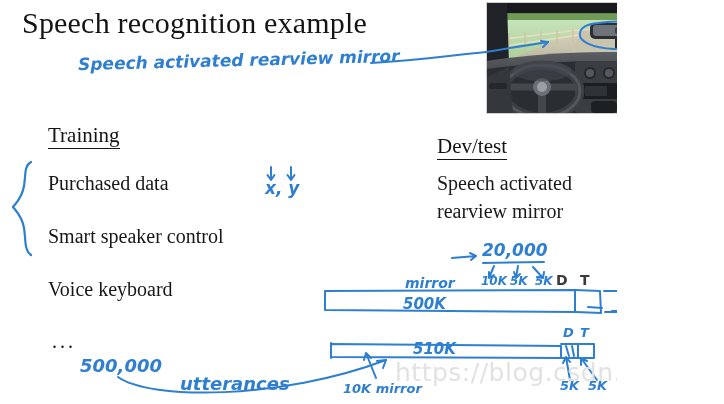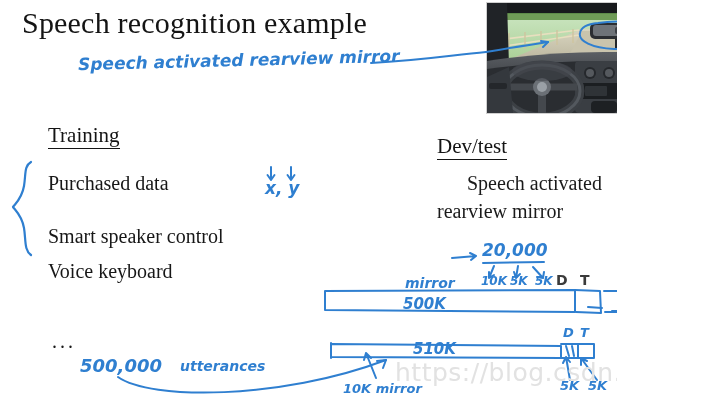--- a/index.html
+++ b/index.html
@@ -38,24 +38,24 @@
   #head-training { left: 48px; top: 123px; }
   #head-devtest  { left: 437px; top: 122px; margin-top: 12px; }
 
   .bullet {
     font-size: 20px;
     color: #171717;
     white-space: nowrap;
   }
   #bullet-1 { left: 48px; top: 172px; }
   #bullet-2 { left: 48px; top: 225px; }
-  #bullet-3 { left: 48px; top: 260px; }
+  #bullet-3 { left: 48px; top: 278px; }
   #bullet-dots { left: 52px; top: 330px; font-size: 20px; letter-spacing: 3px; }
 
-  #dev-line-1 { left: 437px; top: 172px; font-size: 20px; white-space: nowrap; margin-left: 30px; }
+  #dev-line-1 { left: 437px; top: 172px; font-size: 20px; white-space: nowrap; }
   #dev-line-2 { left: 437px; top: 200px; font-size: 20px; white-space: nowrap; }
 
   
   #car-photo {
     left: 486px; top: 2px;
     width: 234px; height: 110px;
     border: 1px solid #cfcfcf;
     background: #1b1d20;
     overflow: hidden;
   }
@@ -268,18 +268,18 @@
   <div class="ink-text" style="left:580px; top:325px; font-size:13px;">T</div>
 
   <div class="ink-text" style="left:413px; top:340px; font-size:15px;">510K</div>
 
   <div class="ink-text" style="left:560px; top:378px; font-size:13px;">5K</div>
   <div class="ink-text" style="left:588px; top:378px; font-size:13px;">5K</div>
 
   <div class="ink-text" style="left:343px; top:381px; font-size:13px;">10K mirror</div>
 
   <div class="ink-text" style="left:80px; top:355px; font-size:18px;">500,000</div>
-  <div class="ink-text" style="left:180px; top:358px; font-size:14px;">utterances</div>
+  <div class="ink-text" style="left:180px; top:373px; font-size:18px;">utterances</div>
 
   <div class="abs" id="watermark">https://blog.csdn.net/weixin_368153</div>
   <div class="abs" id="credit">Smart</div>
 
 </div>
 
 </body></html>

